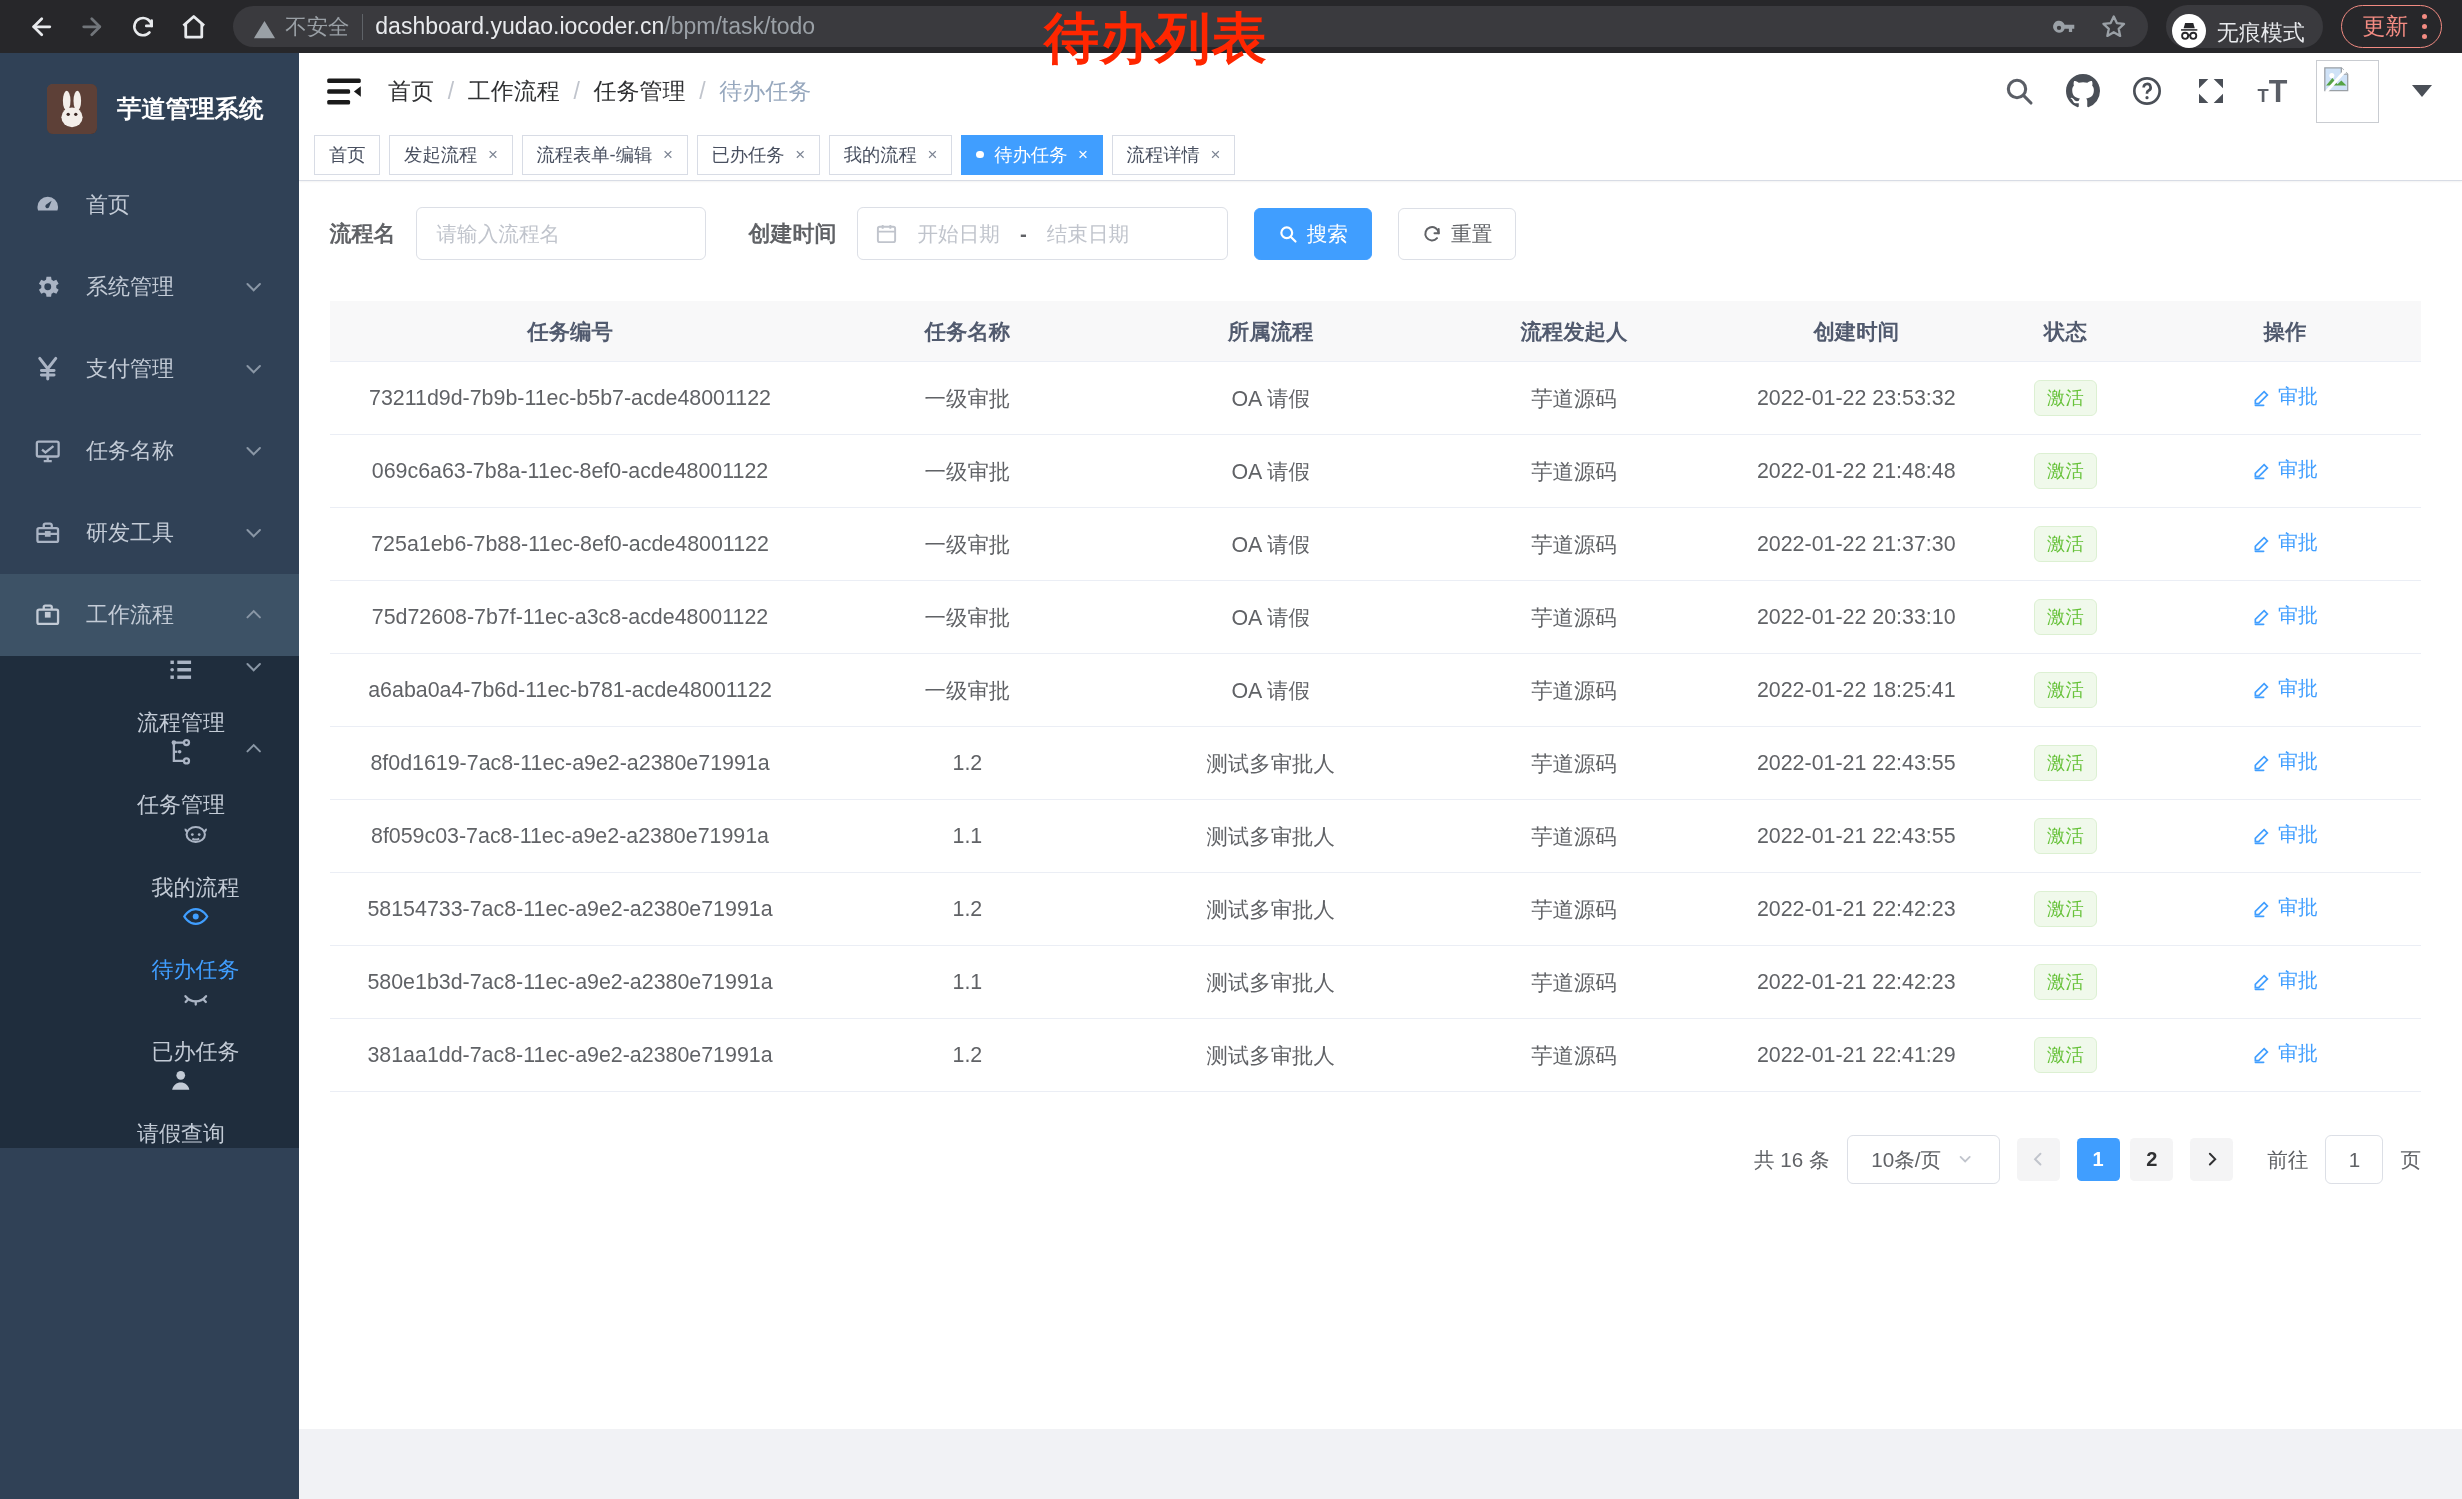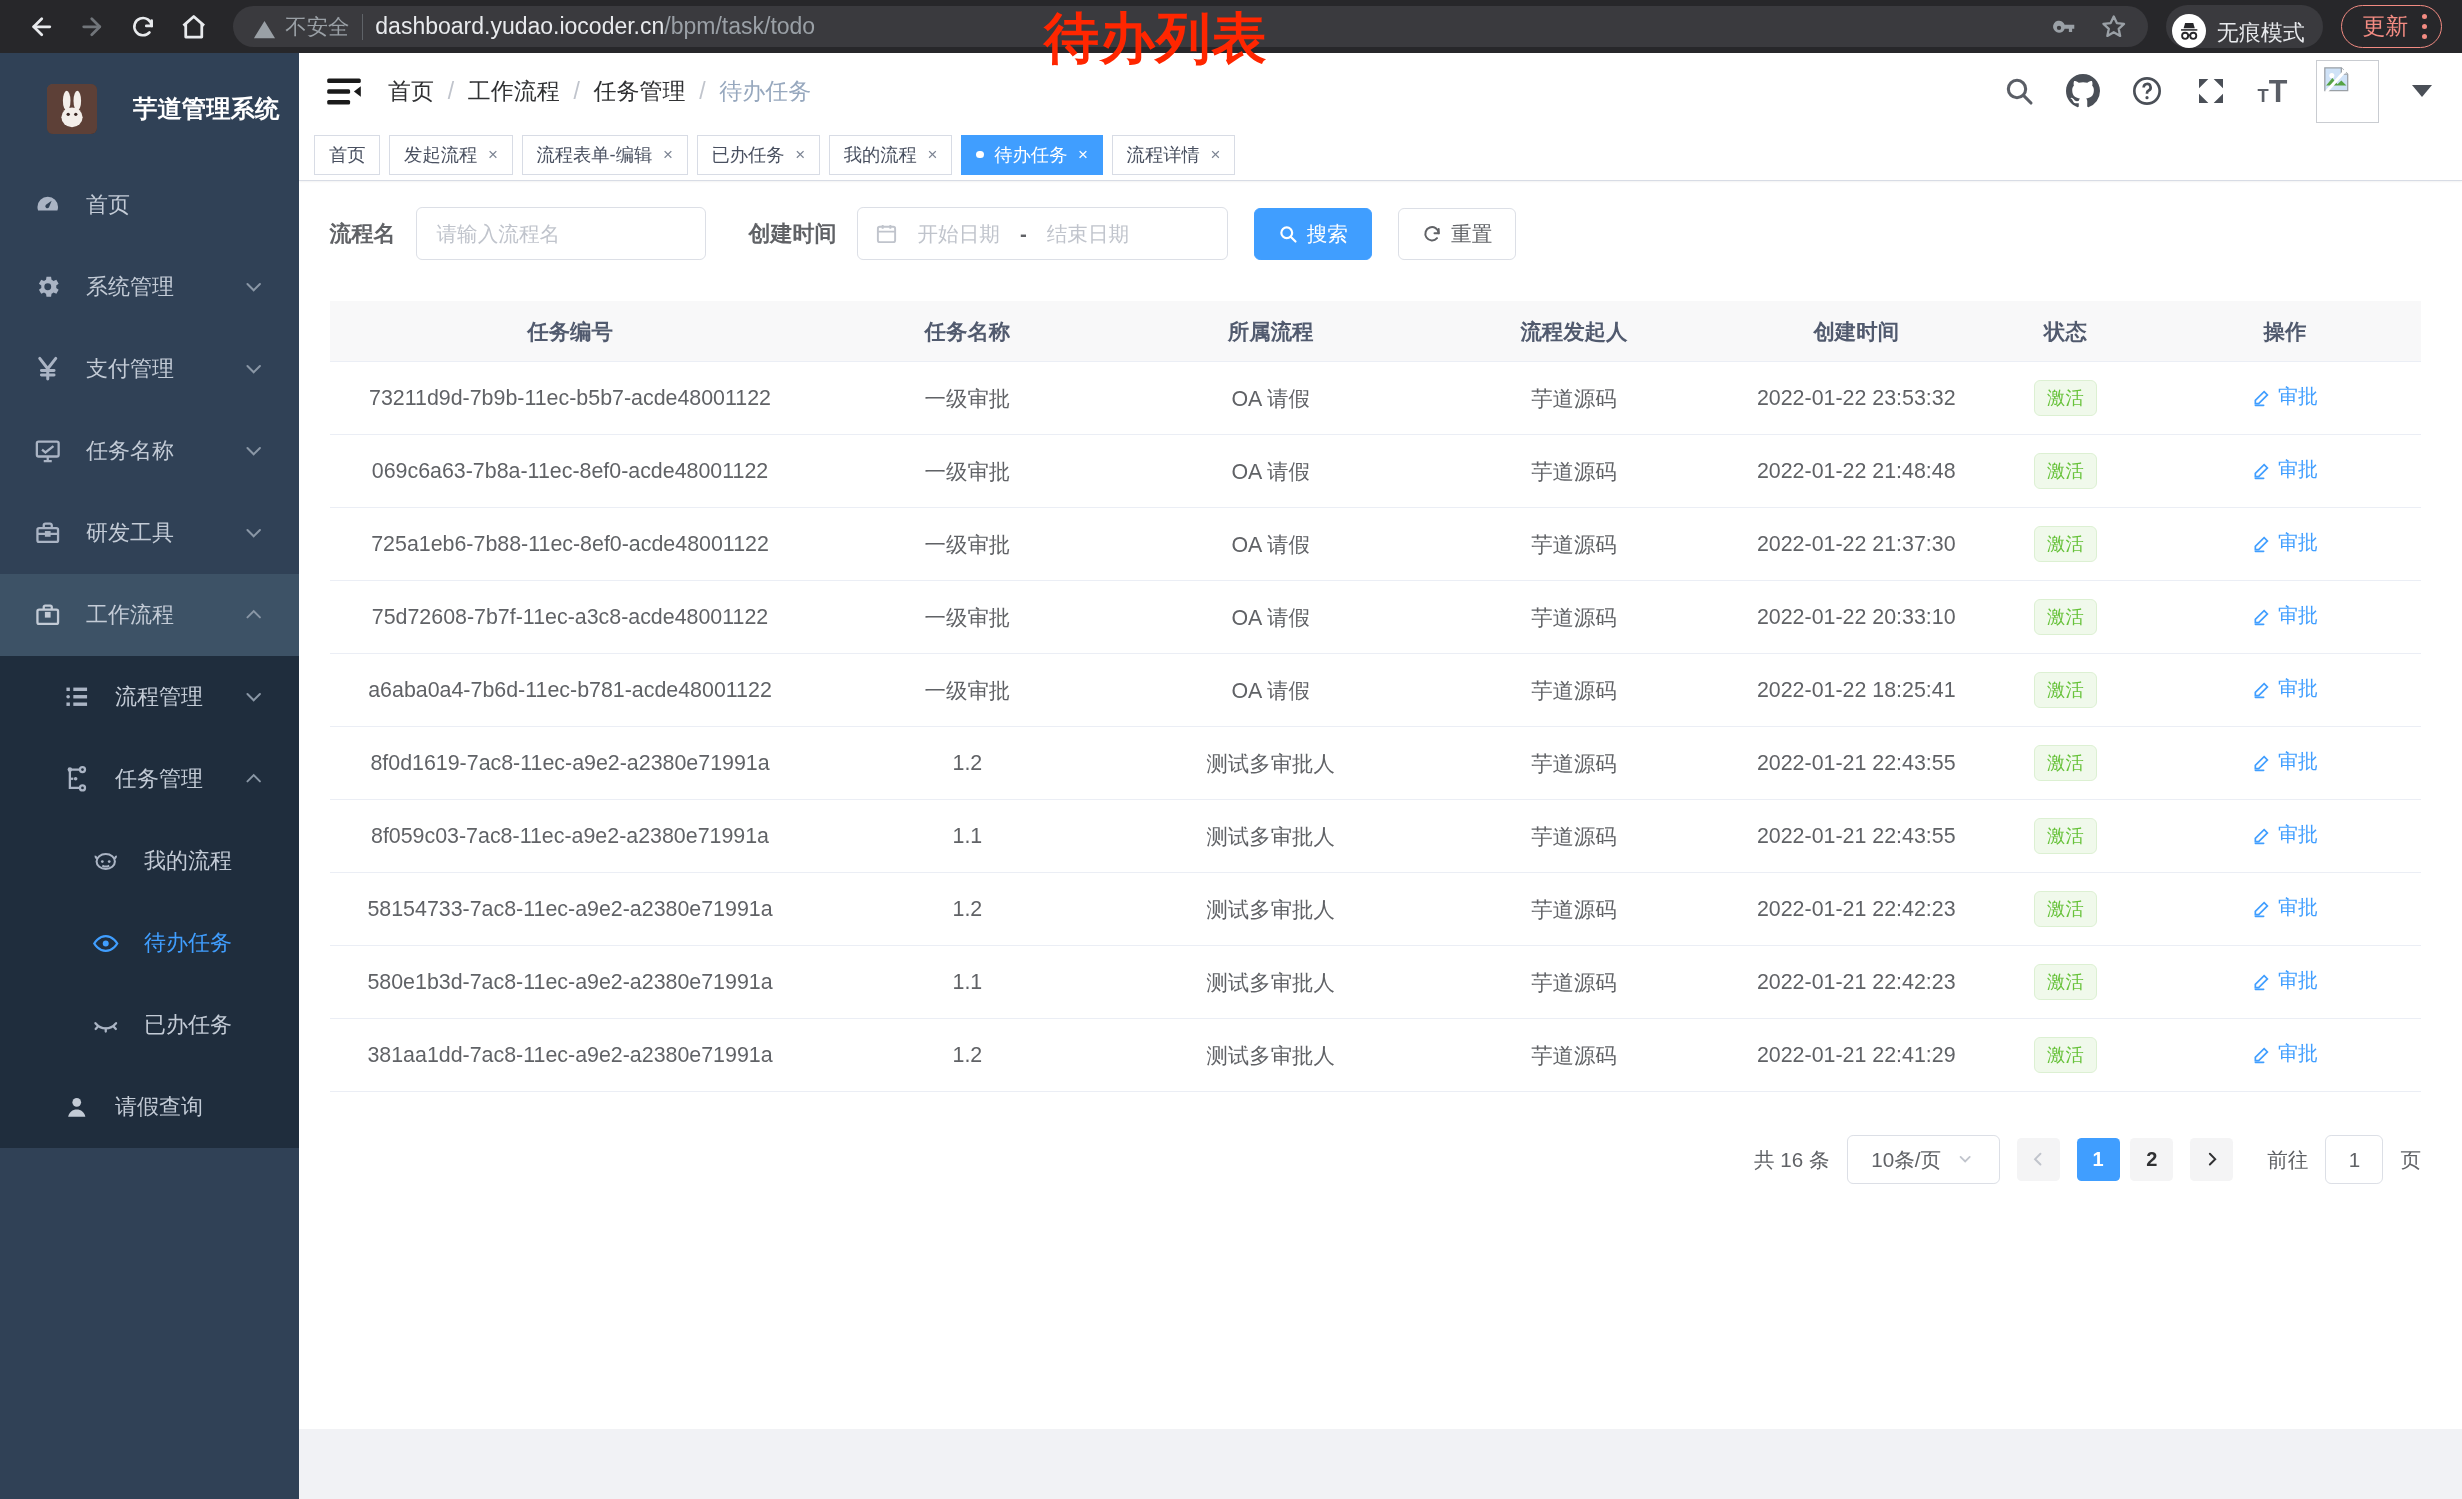--- a/index.html
+++ b/index.html
@@ -24,31 +24,31 @@
 
   
   .annotation { position:absolute; left:1044px; top:7.6px; font-size:55px; font-weight:800; color:#ff2600; z-index:50; letter-spacing:0.8px; line-height:1.1; }
 
   
   .app { display:flex; height:1446px; }
   .sidebar { width:299px; background:#304156; flex:0 0 auto; display:flex; flex-direction:column; }
   .main { flex:1; display:flex; flex-direction:column; background:#fff; position:relative; }
 
   
-  .logo-row { height:111px; display:flex; align-items:center; gap:36px; padding:0 0 0 47px; }
+  .logo-row { height:111px; display:flex; align-items:center; gap:20px; padding:0 0 0 47px; }
   .logo-img { width:50px; height:50px; border-radius:6.1px; background:linear-gradient(135deg,#6b4a3a,#3a2723); position:relative; overflow:hidden; flex:0 0 auto; }
   .logo-title { color:#fff; font-size:24.4px; font-weight:700; white-space:nowrap; }
   .menu { flex:1; }
   .m-item { height:82px; display:flex; align-items:center; gap:24.4px; color:#c3cbd6; font-size:22px; position:relative; cursor:pointer; }
   .m-item .ic { width:27.5px; display:flex; justify-content:center; flex:0 0 auto; }
   .m-item .chev { position:absolute; right:35px; color:#8a97a6; }
   .lv1 { padding-left:34px; }
   .lv2 { padding-left:63px; }
   .lv3 { padding-left:92px; }
-  .m-dark { background:#1f2d3d; }
+  .m-dark { background:#1f2d3d;flex-direction:column; }
   .m-hl { background:#3d5266; }
   .m-active { color:#409eff; }
 
   
   .hdr { height:76px; background:#fff; display:flex; align-items:center; padding:0 30.5px 0 27.5px; }
   .hamburger { width:34px; height:30.5px; margin-right:27.5px; display:flex; align-items:center; }
   .crumb { display:flex; align-items:center; gap:13.7px; font-size:23px; color:#303133; }
   .crumb .sep { color:#c0c4cc; }
   .crumb .last { color:#97a8be; }
   .hdr-right { margin-left:auto; display:flex; align-items:center; gap:29px; }

